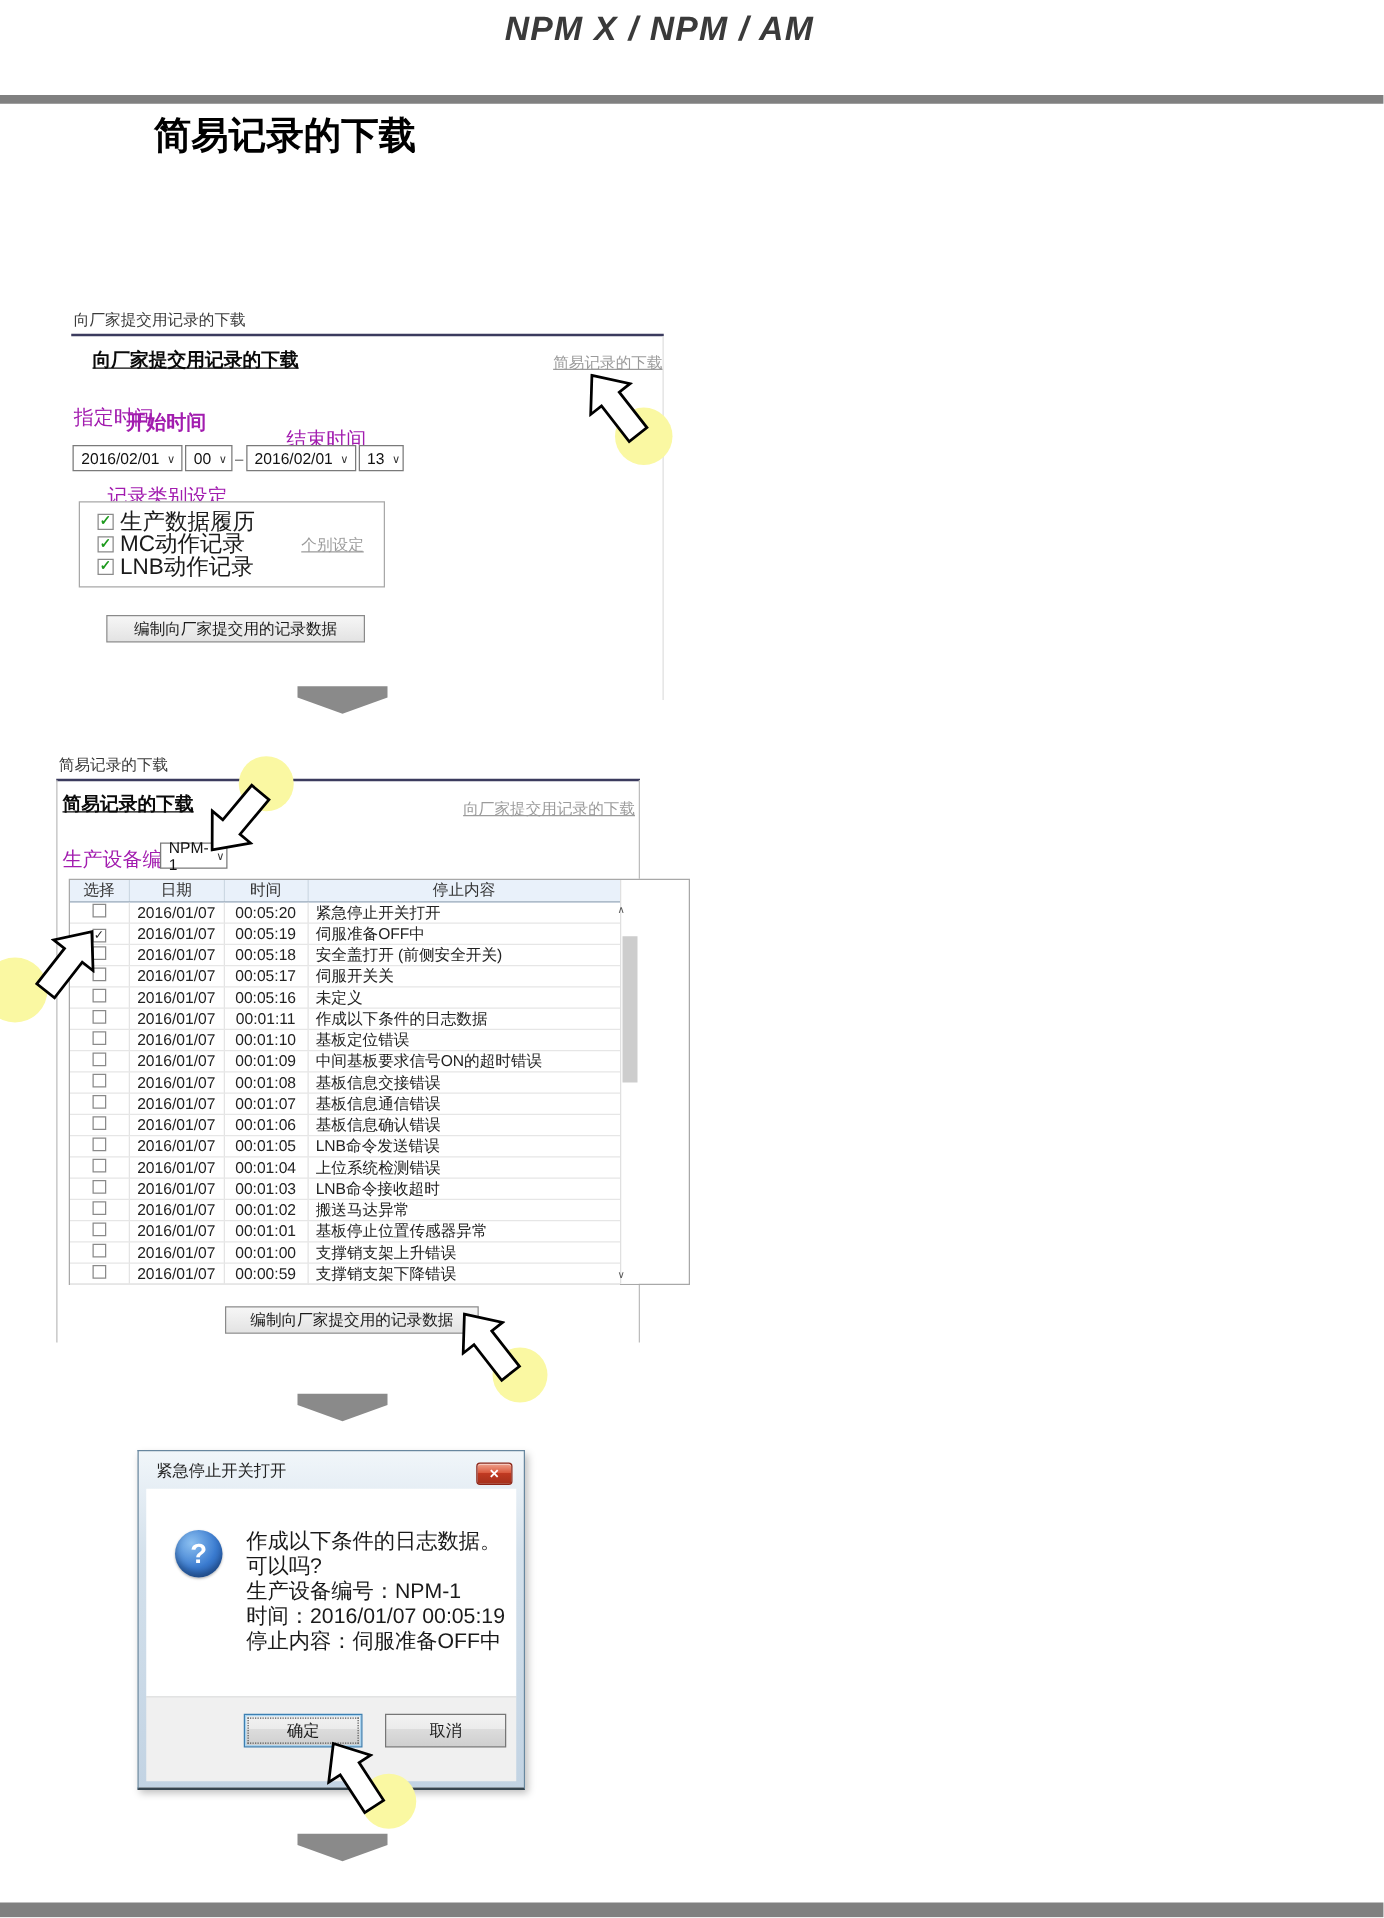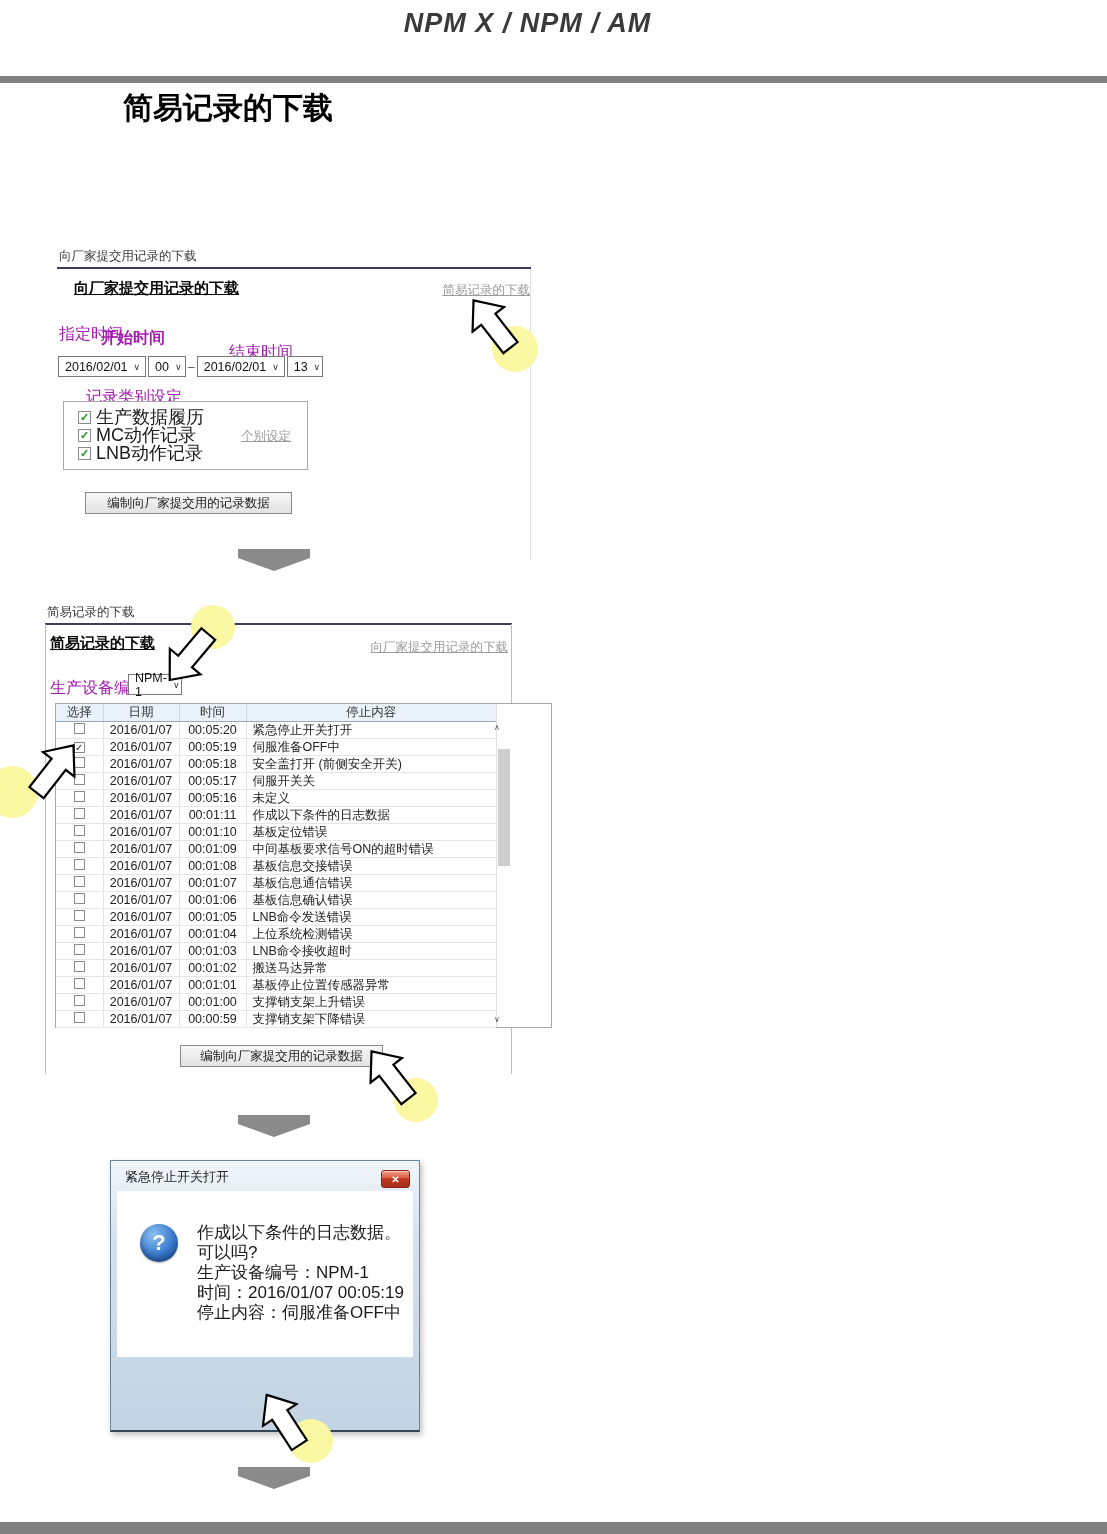--- a/index.html
+++ b/index.html
@@ -331,20 +331,24 @@
     <div class="dialog-body">
       <div class="qicon">?</div>
       <div class="dlg-lines">
         <div>作成以下条件的日志数据。</div>
         <div>可以吗?</div>
         <div>生产设备编号：NPM-1</div>
         <div>时间：2016/01/07 00:05:19</div>
         <div>停止内容：伺服准备OFF中</div>
       </div>
     </div>
+    <div class="dialog-footer">
+      <div class="dlgbtn ok">确定</div>
+      <div class="dlgbtn cancel">取消</div>
+    </div>
   </div>
 
   <svg class="flow-arrow" style="left:237px; top:1466px;" viewBox="0 0 74 24">
     <polygon points="1,1 73,1 73,10 37,23 1,10" fill="#8a8a8a"></polygon>
   </svg>
 
   <div class="mark" style="left:492px; top:326px; width:46px; height:46px;"></div>
   <div class="mark" style="left:191px; top:605px; width:44px; height:44px;"></div>
   <div class="mark" style="left:-14px; top:766px; width:52px; height:52px;"></div>
   <div class="mark" style="left:394px; top:1078px; width:44px; height:44px;"></div>

